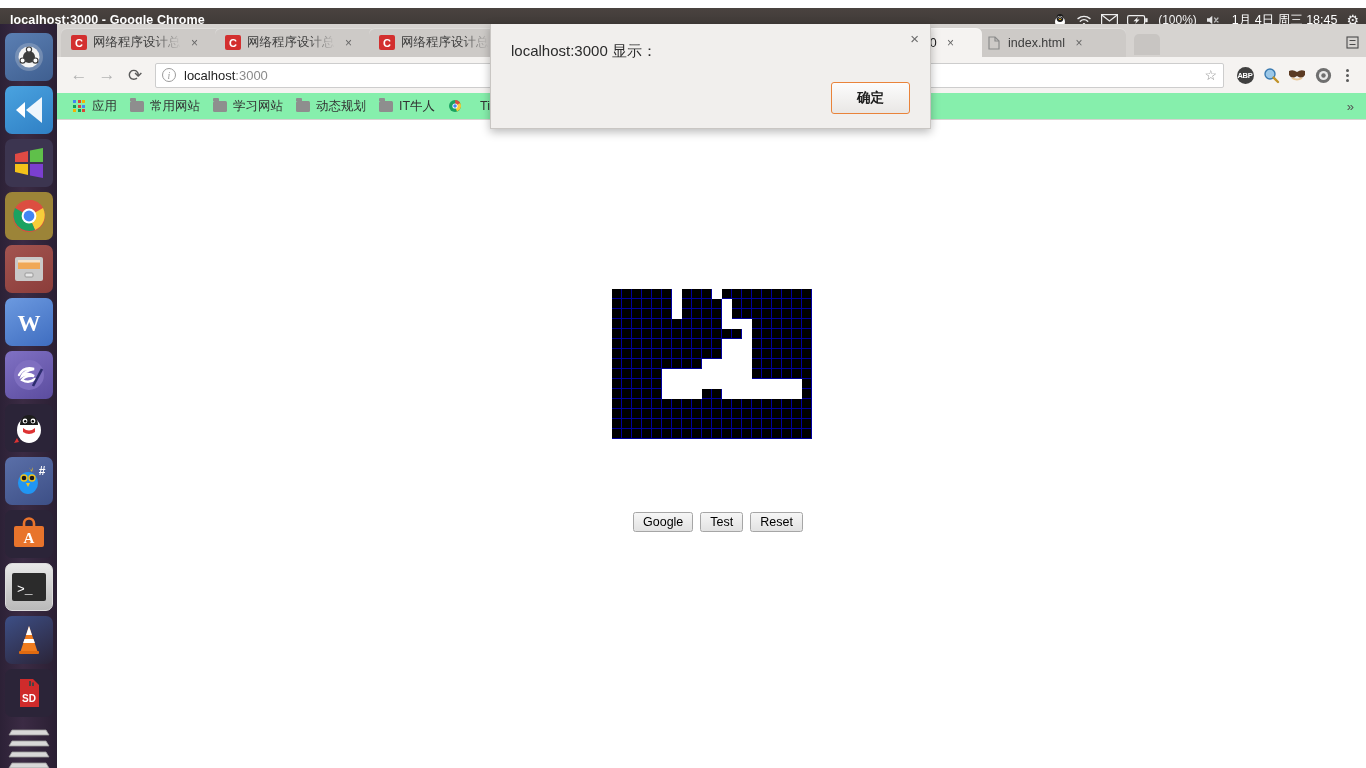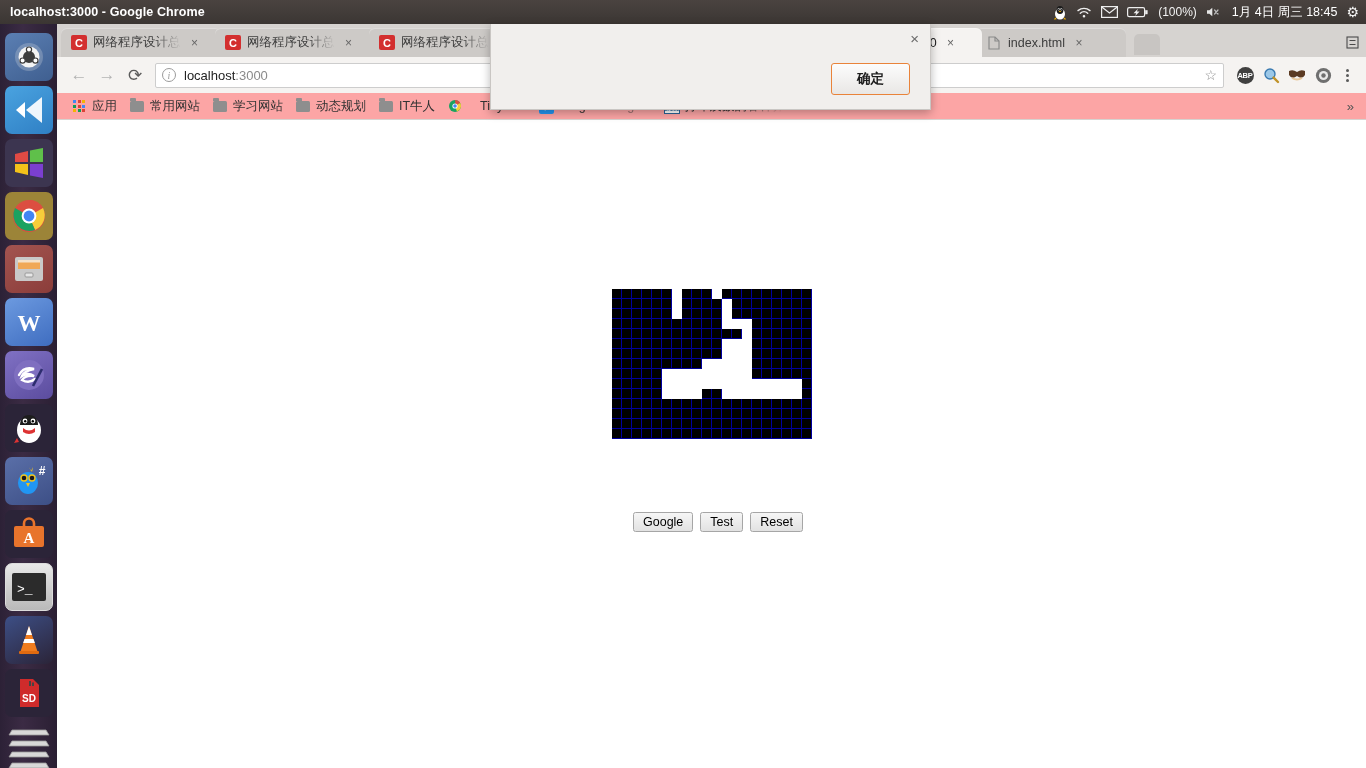--- a/index.html
+++ b/index.html
@@ -4,21 +4,21 @@
 <style>
   * { box-sizing: border-box; margin: 0; padding: 0; }
   html, body {
     width: 1366px; height: 768px; overflow: hidden;
     font-family: "Liberation Sans", sans-serif;
     background: #ffffff;
   }
 
   
   #unity-panel {
-    position: absolute; top: 0; left: 0; width: 1366px; height: 24px;
+    position: absolute; top: 8px; left: 0; width: 1366px; height: 24px;
     background: linear-gradient(180deg,#4a4340 0%,#3b3633 100%);
     color: #ffffff; font-size: 12.5px; font-weight: bold;
     display: flex; align-items: center;
   }
   #unity-panel .win-title { margin-left: 10px; letter-spacing: .1px; font-size: 12.5px;}
   #unity-panel .tray { margin-left: auto; display: flex; align-items: center; gap: 9px; padding-right: 7px; }
   #unity-panel .tray .ti { font-size: 12px; font-weight: normal; color: #f2f2f2; display:flex; align-items:center;}
   #unity-panel .clock { font-size: 12.5px; font-weight: normal; color:#fff; }
 
   
@@ -73,21 +73,21 @@
   #omnibox .port { color:#8a8a8a; }
   #omnibox .star { margin-left:auto; color:#8d8d8d; font-size:14px; }
   .ext { width:26px;height:26px; display:flex;align-items:center;justify-content:center; font-size:14px;}
   .abp-badge { width:17px;height:17px;border-radius:50%;background:#404040;color:#fff;
                font-size:7.5px;font-weight:bold;display:flex;align-items:center;justify-content:center;
                letter-spacing:-.2px;text-align:center;}
   #menu-dots { width:22px; display:flex; flex-direction:column; align-items:center; gap:2px;}
   #menu-dots i { width:3px;height:3px;border-radius:50%;background:#5a5a5a; display:block;}
 
   
-  #bmbar { position:absolute; top:69px; left:0; width:1309px; height:27px; background:#fca5a5;
+  #bmbar { position:absolute; top:69px; left:0; width:1309px; height:27px; background:#86efac;
            border-bottom:1px solid #d6d3d0; display:flex; align-items:center; padding:0 8px;
            font-size:12.5px; color:#333; overflow:hidden; }
   .bm { display:flex; align-items:center; padding:2px 6px; white-space:nowrap; flex:0 0 auto;}
   .bm .bmi { margin-right:5px; display:flex; align-items:center; justify-content:center;
              width:16px; height:16px; font-size:12px; }
   .folder-ico { width:14px;height:11px;background:#8e8e8e;border-radius:1.5px; position:relative;}
   .folder-ico:before{content:"";position:absolute;top:-2.5px;left:0;width:6px;height:3px;
                      background:#8e8e8e;border-radius:1px 1px 0 0;}
   .apps-ico { display:grid; grid-template-columns:repeat(3,3px); grid-template-rows:repeat(3,3px);
               gap:1.5px;}
@@ -795,18 +795,19 @@
     <div id="btn-row">
       <button class="pbtn">Google</button>
       <button class="pbtn">Test</button>
       <button class="pbtn">Reset</button>
     </div>
 
   </div>
 
   <div id="dialog">
     <div class="dclose">×</div>
+    <div class="dtitle">localhost:3000 显示：</div>
     <div class="dactions">
       <button class="okbtn">确定</button>
     </div>
   </div>
 
 </div>
 
 </body></html>

